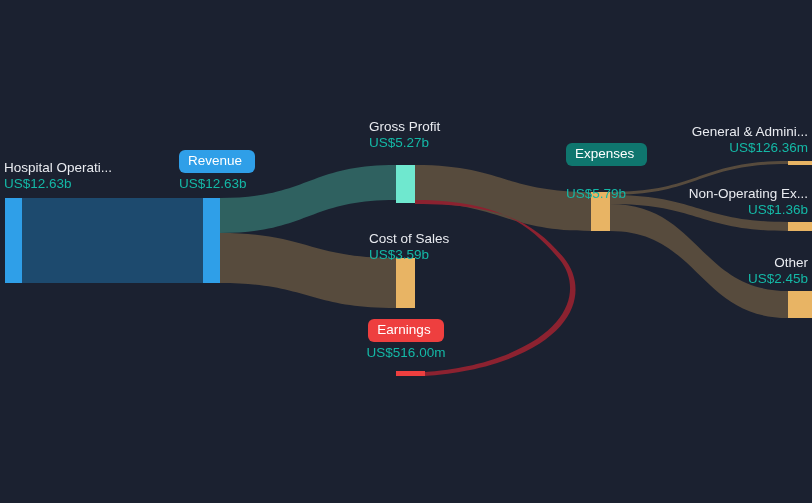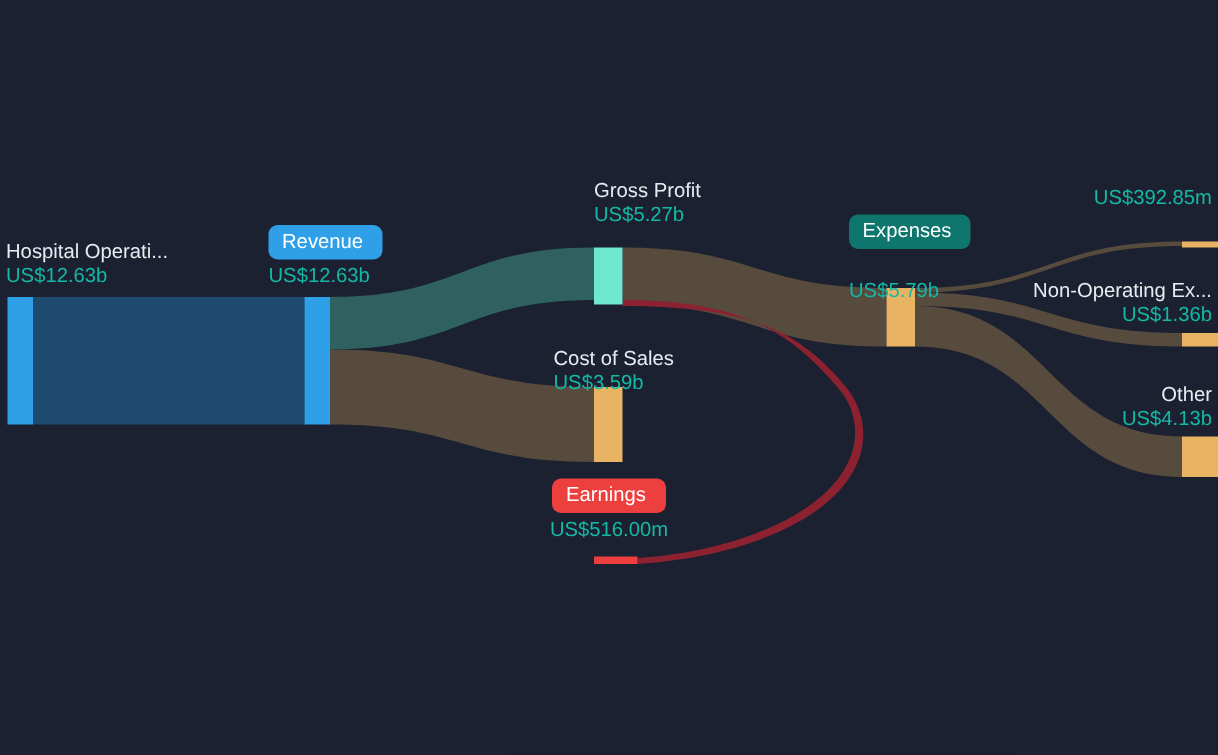--- a/index.html
+++ b/index.html
@@ -127,47 +127,48 @@
   <div class="label-group align-left" style="left:4px; top:160px;">
     <span class="node-title">Hospital Operati...</span>
     <span class="node-value">US$12.63b</span>
   </div>
 
   <div class="label-group align-left" style="left:179px; top:150px;">
     <span class="badge" style="background:#2f9fe8;">Revenue</span>
     <span class="node-value" style="margin-top:3px;">US$12.63b</span>
   </div>
 
-  <div class="label-group align-left" style="left:369px; top:119px;margin-left:27px;">
+  <div class="label-group align-left" style="left:369px; top:119px;">
     <span class="node-title">Gross Profit</span>
     <span class="node-value">US$5.27b</span>
   </div>
 
   <div class="label-group align-left" style="left:369px; top:214px;margin-top:17px;">
     <span class="node-title">Cost of Sales</span>
     <span class="node-value">US$3.59b</span>
   </div>
 
   <div class="label-group align-left" style="left:566px; top:143px;">
     <span class="badge" style="background:#0f766e;">Expenses</span>
     <span class="node-value" style="margin-top:20px;">US$5.79b</span>
   </div>
 
   <div class="label-group align-center" style="left:366px; top:319px; width:80px;">
     <span class="badge" style="background:#ee3f3f;">Earnings</span>
     <span class="node-value" style="margin-top:3px;">US$516.00m</span>
   </div>
 
   <div class="label-group align-right" style="right:4px; top:124px;">
-    <span class="node-value">US$392.85m</span>
+    <span class="node-title">General &amp; Admini...</span>
+    <span class="node-value">US$126.36m</span>
   </div>
 
   <div class="label-group align-right" style="right:4px; top:186px;">
     <span class="node-title">Non-Operating Ex...</span>
     <span class="node-value">US$1.36b</span>
   </div>
 
   <div class="label-group align-right" style="right:4px; top:255px;">
     <span class="node-title">Other</span>
-    <span class="node-value">US$4.13b</span>
+    <span class="node-value">US$2.45b</span>
   </div>
 
 </div>
 
 </body></html>

